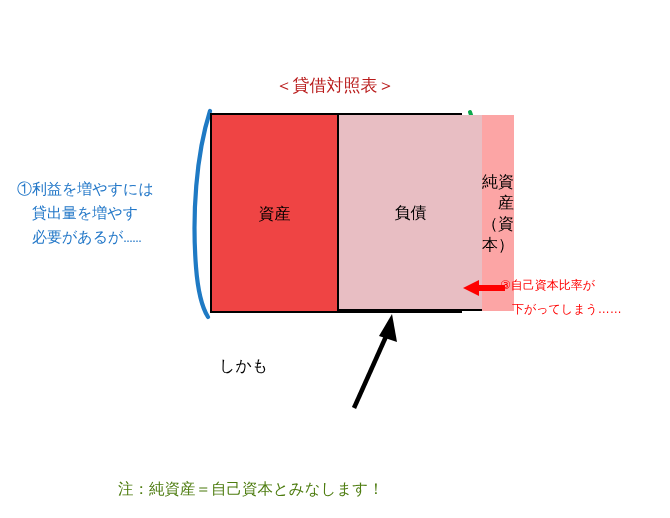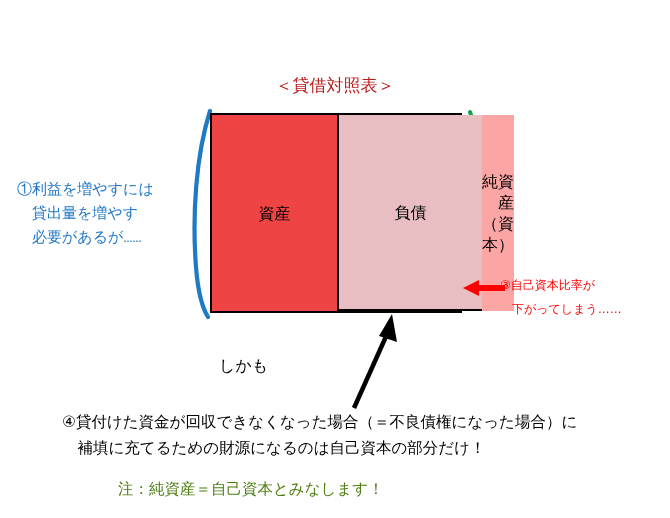--- a/index.html
+++ b/index.html
@@ -208,18 +208,16 @@
   <div id="note-1" class="note">①利益を増やすには
 　貸出量を増やす
 　必要があるが……</div>
 
 
   <div id="note-3" class="note">③自己資本比率が
 　下がってしまう……</div>
 
   <div id="note-moreover" class="note">しかも</div>
 
-  <div id="note-4" class="note">④貸付けた資金が回収できなくなった場合（＝不良債権になった場合）に
-　補填に充てるための財源になるのは自己資本の部分だけ！</div>
 
   <div id="note-caution" class="note">注：純資産＝自己資本とみなします！</div>
 
 </div>
 
 </body></html>

